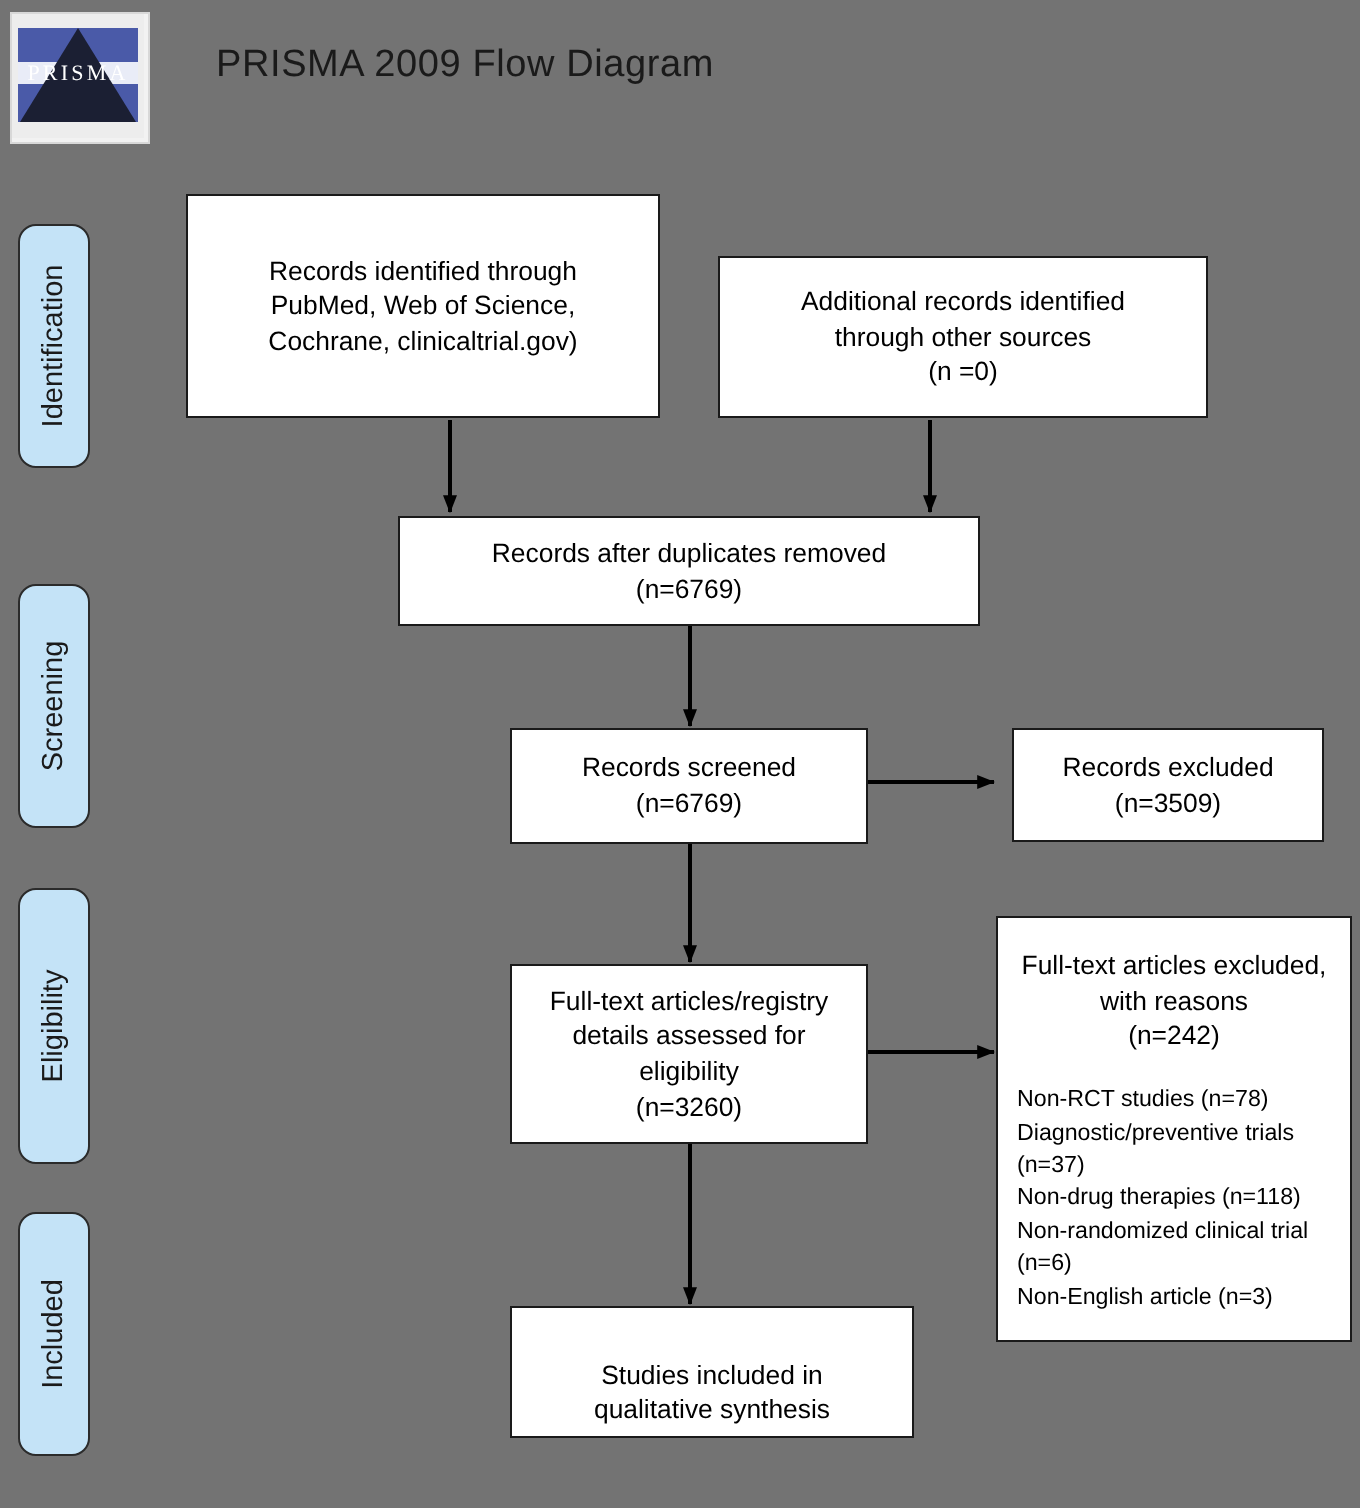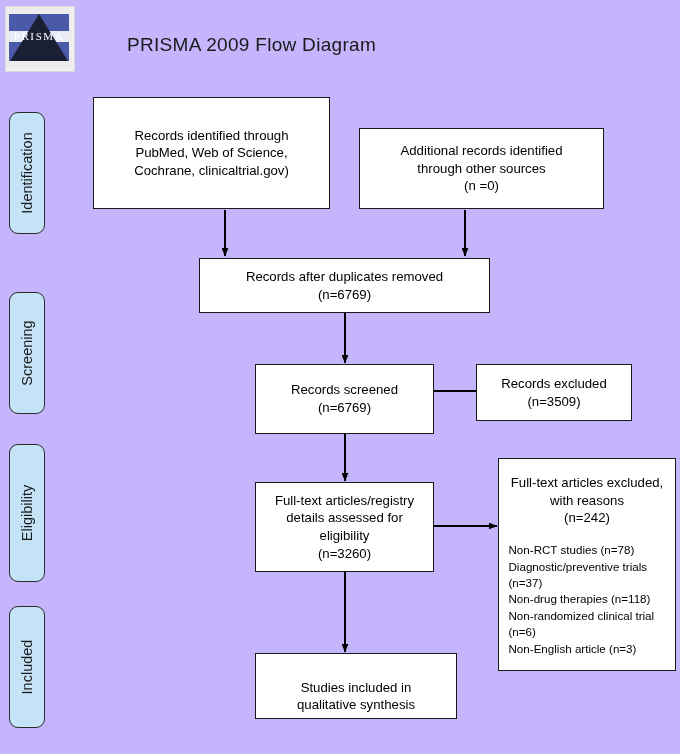--- a/index.html
+++ b/index.html
@@ -9,46 +9,45 @@
     background: #ffffff;
   }
   body {
     font-family: "Liberation Sans", sans-serif;
     color: #000000;
   }
   #page {
     position: relative;
     width: 680px;
     height: 754px;
-    background: #c4b5fd;
+    background: #737373;
     overflow: hidden;
   }
 
   
   #logo {
     position: absolute;
     left: 5px;
     top: 6px;
     width: 68px;
     height: 64px;
     background: #f2f2f2;
     border: 1px solid #d8d8d8;
     overflow: hidden;
   }
   #logo .logo-svg { display: block; }
 
   #diagram-title {
     position: absolute;
     left: 108px;
-    top: 34px;
+    top: 22px;
     font-size: 19px;
     letter-spacing: 0.3px;
     white-space: nowrap;
     color: #1a1a1a;
-    margin-left: 19px;
   }
 
   
   .stage-label {
     position: absolute;
     left: 9px;
     width: 36px;
     box-sizing: border-box;
     background: #c4e3f7;
     border: 1.4px solid #2b2b2b;
@@ -175,26 +174,26 @@
     <span class="box-line">Additional records identified</span>
     <span class="box-line">through other sources</span>
     <span class="box-line">(n =0)</span>
   </div>
 
   <div class="flow-box" id="box-duplicates-removed" style="left:199px; top:258px; width:291px; height:55px;">
     <span class="box-line">Records after duplicates removed</span>
     <span class="box-line">(n=6769)</span>
   </div>
 
-  <div class="flow-box" id="box-records-screened" style="left:255px; top:364px; width:179px; height:70px;">
+  <div class="flow-box" id="box-records-screened" style="left:255px; top:364px; width:179px; height:58px;">
     <span class="box-line">Records screened</span>
     <span class="box-line">(n=6769)</span>
   </div>
 
-  <div class="flow-box" id="box-records-excluded" style="left:476px; top:364px; width:156px; height:57px;">
+  <div class="flow-box" id="box-records-excluded" style="left:506px; top:364px; width:156px; height:57px;">
     <span class="box-line">Records excluded</span>
     <span class="box-line">(n=3509)</span>
   </div>
 
   <div class="flow-box" id="box-fulltext-assessed" style="left:255px; top:482px; width:179px; height:90px;">
     <span class="box-line">Full-text articles/registry</span>
     <span class="box-line">details assessed for</span>
     <span class="box-line">eligibility</span>
     <span class="box-line">(n=3260)</span>
   </div>

